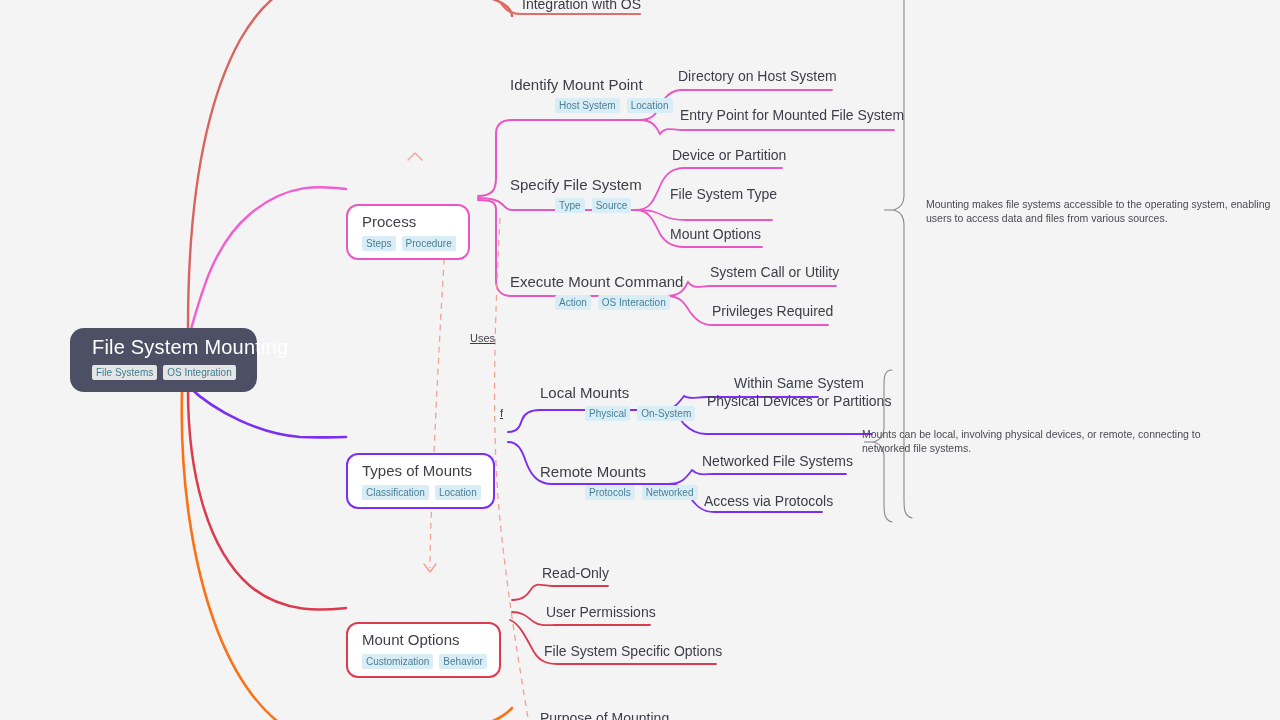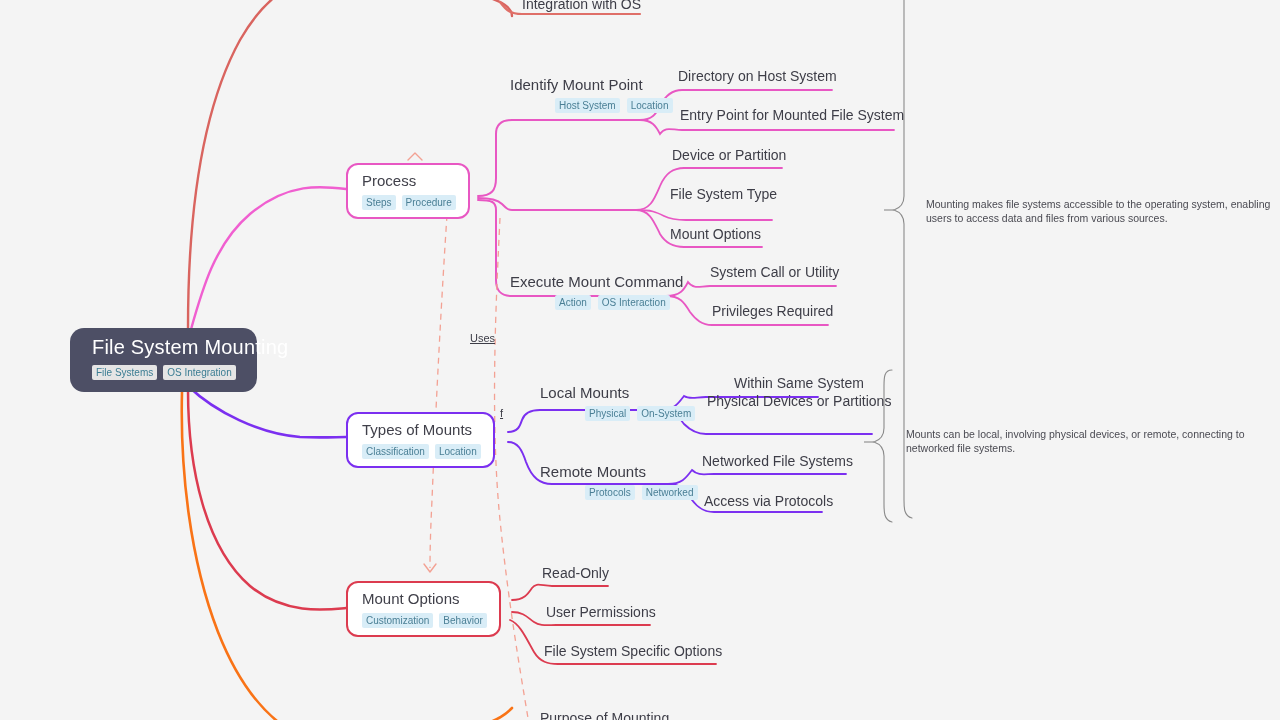--- a/index.html
+++ b/index.html
@@ -60,20 +60,21 @@
 
   
   .branch-node {
     position: absolute;
     background: #ffffff;
     border: 2px solid #404040;
     border-radius: 12px;
     box-sizing: border-box;
     padding: 7px 12px 7px 14px;
     white-space: nowrap;
+    margin-top: 41px;
   }
   .branch-title {
     color: #40404a;
     font-size: 15px;
     line-height: 18px;
     font-weight: 400;
   }
   .branch-tags {
     margin-top: 5px;
     display: flex;
@@ -230,20 +231,27 @@
   <div class="topic" style="left:510px; top:76px;">
     <div class="topic-title">Identify Mount Point</div>
     <div class="topic-tags">
       <span class="tag">Host System</span>
       <span class="tag">Location</span>
     </div>
   </div>
   <div class="leaf" style="left:678px; top:68px;">Directory on Host System</div>
   <div class="leaf" style="left:680px; top:107px;">Entry Point for Mounted File System</div>
 
+  <div class="topic" style="left:510px; top:176px;">
+    <div class="topic-title">Specify File System</div>
+    <div class="topic-tags">
+      <span class="tag">Type</span>
+      <span class="tag">Source</span>
+    </div>
+  </div>
   <div class="leaf" style="left:672px; top:147px;">Device or Partition</div>
   <div class="leaf" style="left:670px; top:186px;">File System Type</div>
   <div class="leaf" style="left:670px; top:226px;">Mount Options</div>
 
   <div class="topic" style="left:510px; top:273px;">
     <div class="topic-title">Execute Mount Command</div>
     <div class="topic-tags">
       <span class="tag">Action</span>
       <span class="tag">OS Interaction</span>
     </div>
@@ -289,15 +297,15 @@
   <div class="leaf" style="left:542px; top:565px;">Read-Only</div>
   <div class="leaf" style="left:546px; top:604px;">User Permissions</div>
   <div class="leaf" style="left:544px; top:643px;">File System Specific Options</div>
 
   <div class="leaf" style="left:540px; top:710px;">Purpose of Mounting</div>
 
   <div class="rel-label" style="left:470px; top:332px;">Uses</div>
   <div class="rel-label" style="left:500px; top:407px;">f</div>
 
   <div class="note" style="left:926px; top:198px;">Mounting makes file systems accessible to the operating system, enabling users to access data and files from various sources.</div>
-  <div class="note" style="left:906px; top:428px;">Mounts can be local, involving physical devices, or remote, connecting to networked file systems.</div>
+  <div class="note" style="left:862px; top:428px;">Mounts can be local, involving physical devices, or remote, connecting to networked file systems.</div>
 
 </div>
 
 </body></html>

